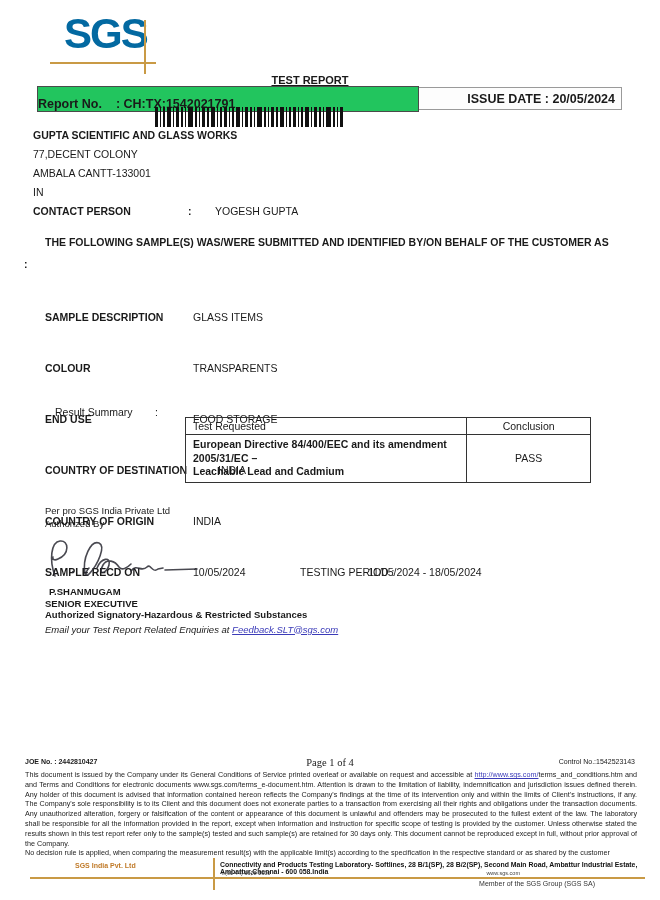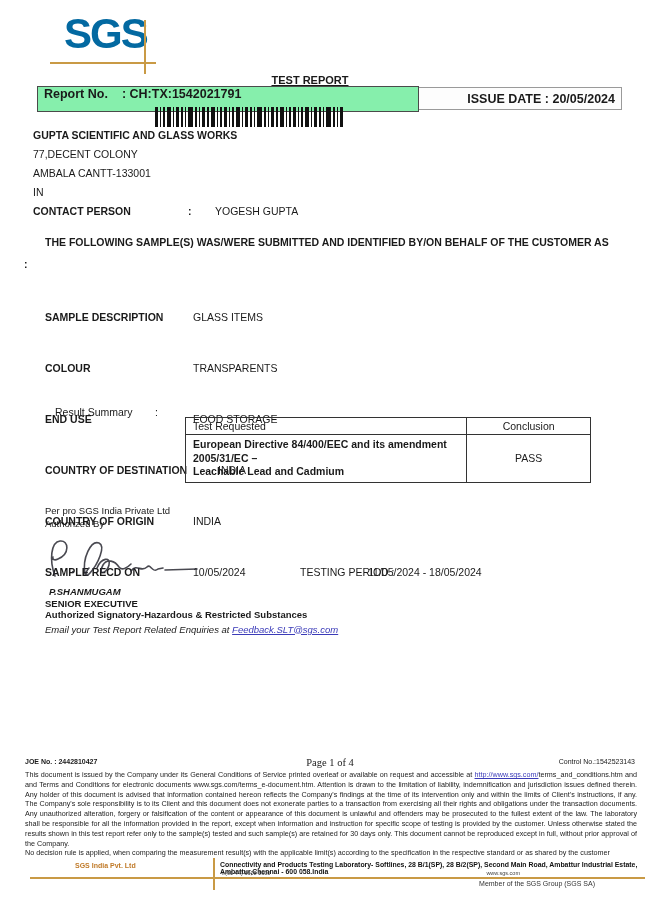--- a/index.html
+++ b/index.html
@@ -21,22 +21,22 @@
   .title {
     position:absolute; top:74px; left:0; width:620px; text-align:center;
     font-size:11px; font-weight:bold; text-decoration:underline;
   }
   .report-bar {
     position:absolute; top:87px; left:38px; width:584px; height:23px;
     border:1px solid #9a9a9a; background:#fdfdfd;
   }
   .report-no-box {
     position:absolute; left:-2px; top:-2px; height:26px; width:382px;
-    border:1px solid #4a4a4a; background:#86efac;
-    display:flex; align-items:flex-start; padding-left:6px;
+    border:1px solid #4a4a4a; background:#22c55e;
+    display:flex; align-items:flex-end; 
     font-size:12.5px; font-weight:bold;
   }
   .report-no-box .rlabel { margin-right:14px; }
   .issue-date {
     position:absolute; right:6px; top:0; height:100%;
     display:flex; align-items:center;
     font-size:12.5px; font-weight:bold;
   }
   .barcode { position:absolute; top:107px; left:155px; }
   
@@ -67,21 +67,21 @@
   .result-table th { font-weight:normal; text-align:left; height:17px; }
   .result-table th.conc { text-align:center; }
   .result-table td.test { font-weight:bold; white-space:pre-line; line-height:13.5px; padding-top:3px; padding-bottom:3px; }
   .result-table td.pass { text-align:center; vertical-align:middle; }
   
   .sig-block { position:absolute; top:504px; left:45px; width:400px; font-size:9.5px; }
   .sig-line1 { height:13px; line-height:13px; }
   .sig-line2 { height:13px; line-height:13px; font-weight:normal; }
   .signature-svg { margin:2px 0 2px 0; display:block; }
   .sig-name, .sig-title, .sig-role { font-weight:bold; height:11.5px; line-height:11.5px; }
-  .sig-name { padding-left:4px;font-style:italic; }
+  .sig-name { padding-left:4px; }
   .sig-email { margin-top:2px; font-style:italic; height:13px; line-height:13px; }
   .link { color:#3b3bb8; text-decoration:underline; cursor:pointer; }
   
   .foot-meta { position:absolute; top:757px; left:25px; width:610px; height:12px; }
   .joe { position:absolute; left:0; top:1px; font-size:7px; font-weight:bold; }
   .pageno { position:absolute; left:0; width:100%; text-align:center; top:0;
             font-family:"Liberation Serif", serif; font-size:10.5px; }
   .controlno { position:absolute; right:0; top:1px; font-size:7px; }
   .disclaimer {
     position:absolute; top:770px; left:25px; width:612px;

